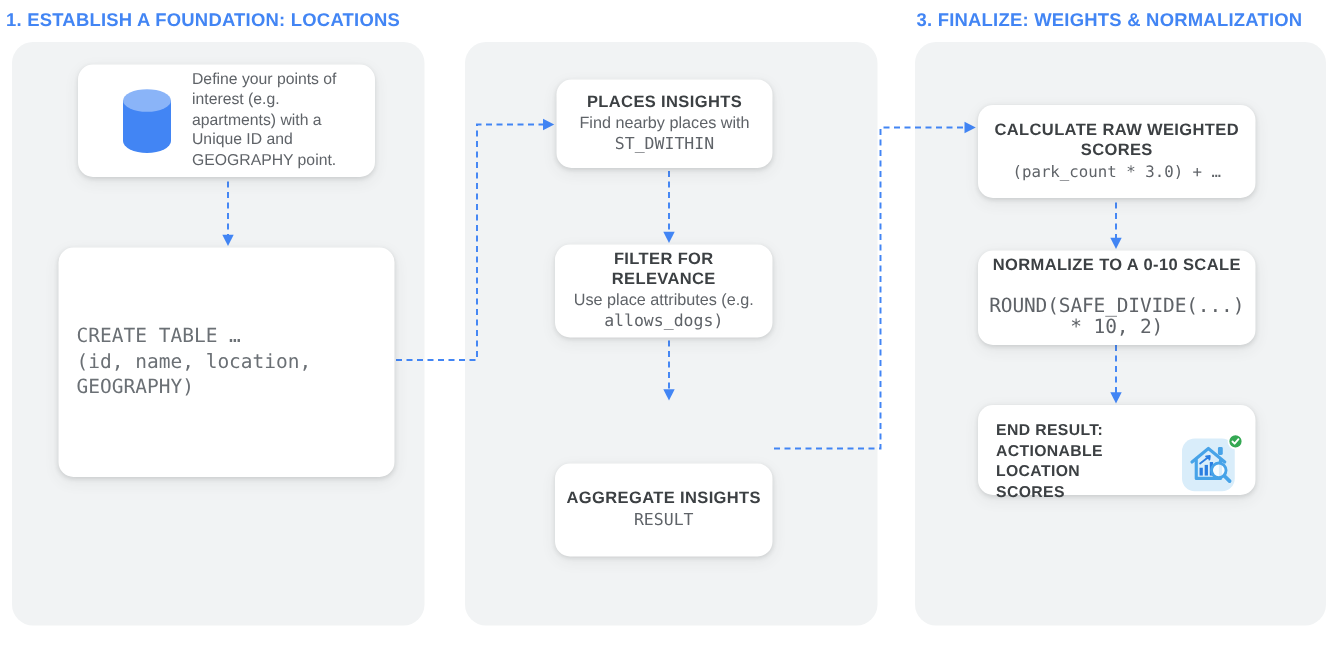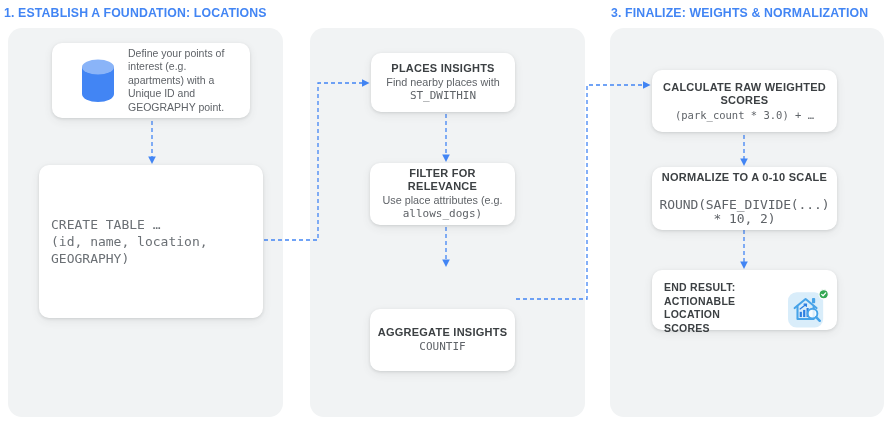--- a/index.html
+++ b/index.html
@@ -130,21 +130,21 @@
   </div>
 
   <div class="card centered c22">
     <div class="title">FILTER FOR RELEVANCE</div>
     <div class="body c2body">Use place attributes (e.g.</div>
     <div class="code c2code">allows_dogs)</div>
   </div>
 
   <div class="card centered c23">
     <div class="title">AGGREGATE INSIGHTS</div>
-    <div class="code c2code">COUNTIF</div>
+    <div class="code c2code">RESULT</div>
   </div>
 
   <div class="card centered c31">
     <div class="title">CALCULATE RAW WEIGHTED
 SCORES</div>
     <div class="code">(park_count * 3.0) + …</div>
   </div>
 
   <div class="card centered c32">
     <div class="title">NORMALIZE TO A 0-10 SCALE</div>

